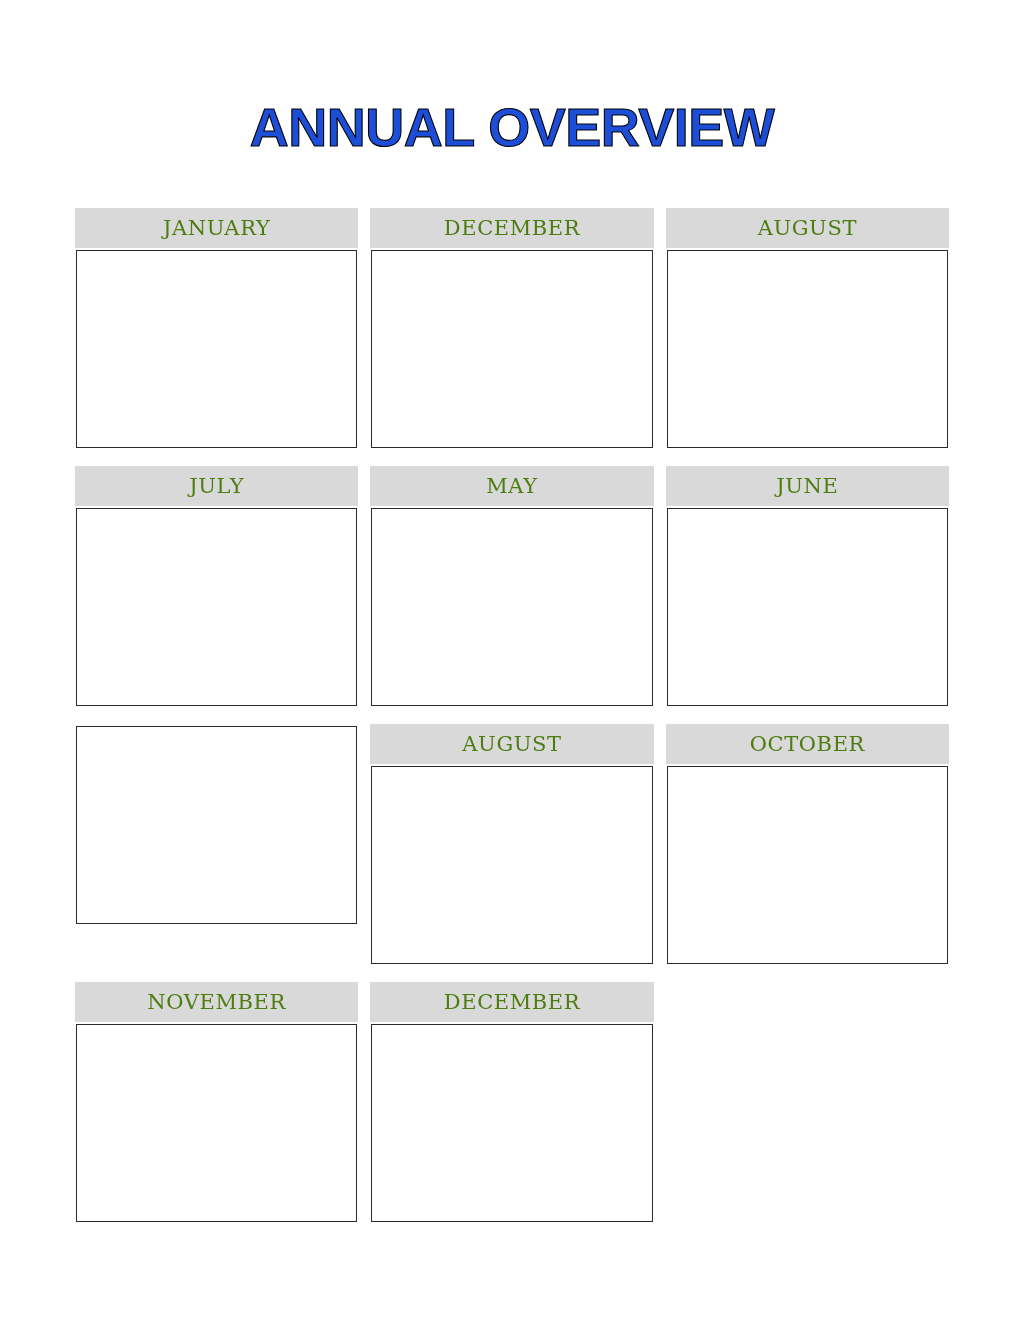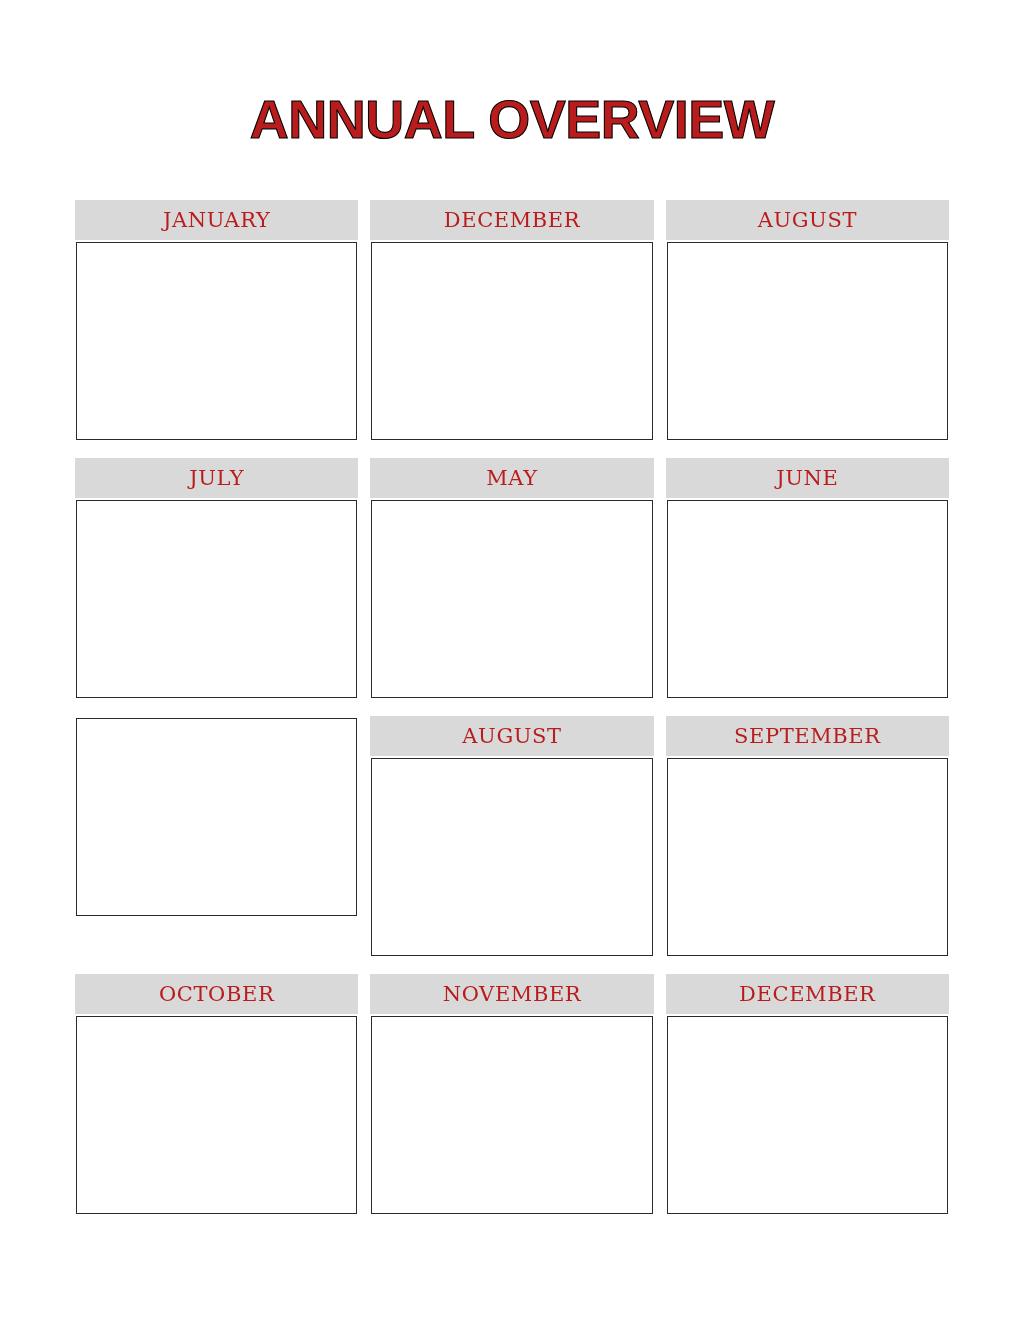--- a/index.html
+++ b/index.html
@@ -5,28 +5,28 @@
   * { box-sizing: border-box; }
   html, body { margin: 0; padding: 0; }
   body {
     width: 1024px;
     height: 1326px;
     background: #ffffff;
     font-family: "Liberation Sans", sans-serif;
     overflow: hidden;
   }
   .page-title {
-    margin: 0;
+    margin: 8px;
     padding-top: 92px;
     text-align: center;
     font-size: 54px;
     font-weight: bold;
     line-height: 1;
     letter-spacing: -0.5px;
-    color: #b91c1c;
+    color: #1d4ed8;
     -webkit-text-stroke: 1.1px #000000;
   }
   .months-grid {
     margin: 54px 75px 0 75px;
     display: grid;
     grid-template-columns: repeat(3, 1fr);
     column-gap: 12px;
     row-gap: 18px;
   }
   .month-card { display: block; }
@@ -34,21 +34,21 @@
     height: 40px;
     background: #d9d9d9;
     display: flex;
     align-items: center;
     justify-content: center;
   }
   .month-label {
     font-family: "DejaVu Serif", serif;
     font-size: 21px;
     letter-spacing: 0.6px;
-    color: #b91c1c;
+    color: #4d7c0f;
   }
   .month-box {
     margin: 2px 1px 0 1px;
     height: 198px;
     background: #ffffff;
     border: 1.6px solid #2b2b2b;
   }
 </style>
 </head>
 <body>
@@ -104,26 +104,20 @@
       <div class="month-box"></div>
     </section>
 
     <section class="month-card">
       <div class="month-header">
         <span class="month-label">AUGUST</span>
       </div>
       <div class="month-box"></div>
     </section>
 
-    <section class="month-card">
-      <div class="month-header">
-        <span class="month-label">SEPTEMBER</span>
-      </div>
-      <div class="month-box"></div>
-    </section>
 
     <section class="month-card">
       <div class="month-header">
         <span class="month-label">OCTOBER</span>
       </div>
       <div class="month-box"></div>
     </section>
 
     <section class="month-card">
       <div class="month-header">

